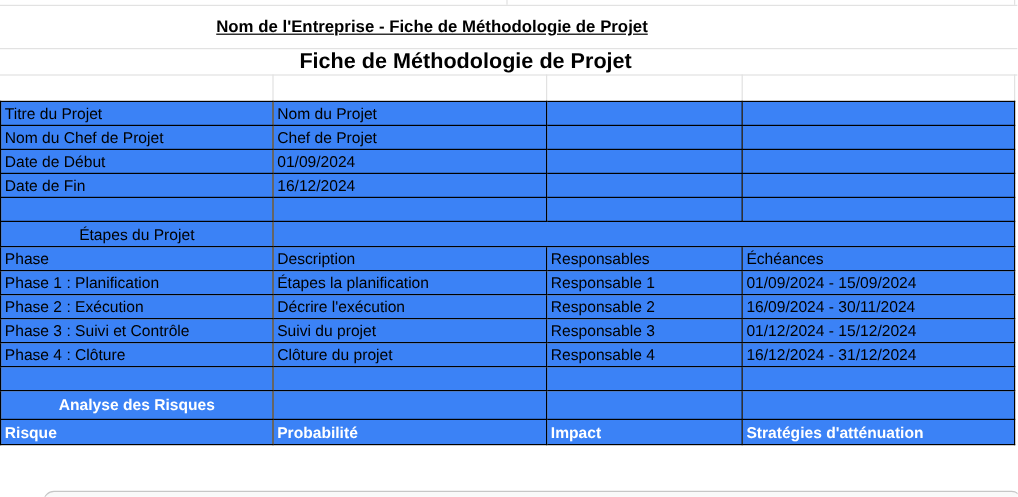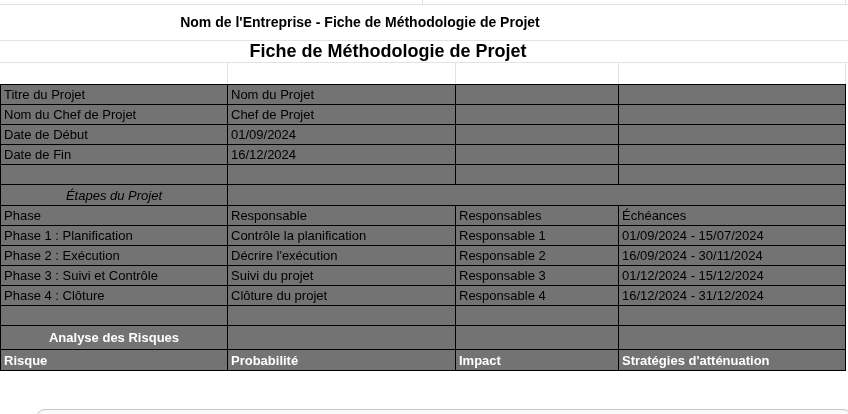--- a/index.html
+++ b/index.html
@@ -9,39 +9,39 @@
     font-family:"Liberation Sans",sans-serif;font-size:13px;color:#000;
   }
   
   .gl{position:absolute;background:#e2e2e2;}
   .gl-h{height:1px;}
   .gl-v{width:1px;}
 
   
   .title1{
     position:absolute;left:0;top:4px;width:720px;height:36px;line-height:36px;
-    text-align:center;font-weight:bold;font-size:14px;
+    text-align:center;font-weight:bold;font-size:14px;text-decoration:underline;
   }
   .title2{
     position:absolute;left:0;top:40px;width:776px;height:22px;line-height:22px;
     text-align:center;font-weight:bold;font-size:18px;
   }
 
   
   table.grid{
     position:absolute;left:0;top:84px;border-collapse:collapse;table-layout:fixed;
   }
   table.grid td{
     border:1px solid #000;padding:0 3px;white-space:nowrap;overflow:hidden;
-    vertical-align:middle;font-size:13px;line-height:19px;background:#737373;
+    vertical-align:middle;font-size:13px;line-height:19px;background:#3b82f6;
   }
   tr.r21 td{height:19px;}
   tr.r22 td{height:20px;}
   tr.r25 td{height:23px;}
-  td.sec{background:#ababab;font-style:italic;}
+  td.sec{background:#ababab;}
   td.sec-title{text-align:center;}
   td.hdr{background:#a9d08e;}
   td.lg{background:#e2efda;}
   .whb{color:#ffffff;font-weight:bold;}
   td.risk-sec{background:#ababab;text-align:center;font-size:14px;}
 
   
   .hscroll{
     position:absolute;left:36px;top:409px;width:816px;height:12px;
     background:#f9f9f9;border:1px solid #c6c6c6;border-radius:9px 9px 0 0;
@@ -107,30 +107,30 @@
       <td></td>
     </tr>
 
     <tr class="r22">
       <td class="sec sec-title">Étapes du Projet</td>
       <td class="sec" colspan="3"></td>
     </tr>
 
     <tr class="r21">
       <td class="hdr">Phase</td>
-      <td class="hdr">Responsable</td>
+      <td class="hdr">Description</td>
       <td class="hdr">Responsables</td>
       <td class="hdr">Échéances</td>
     </tr>
 
     <tr class="r21">
       <td class="lg">Phase 1 : Planification</td>
-      <td class="lg">Contrôle la planification</td>
+      <td class="lg">Étapes la planification</td>
       <td class="lg">Responsable 1</td>
-      <td class="lg">01/09/2024 - 15/07/2024</td>
+      <td class="lg">01/09/2024 - 15/09/2024</td>
     </tr>
     <tr class="r21">
       <td class="lg">Phase 2 : Exécution</td>
       <td class="lg">Décrire l'exécution</td>
       <td class="lg">Responsable 2</td>
       <td class="lg">16/09/2024 - 30/11/2024</td>
     </tr>
     <tr class="r21">
       <td class="lg">Phase 3 : Suivi et Contrôle</td>
       <td class="lg">Suivi du projet</td>

